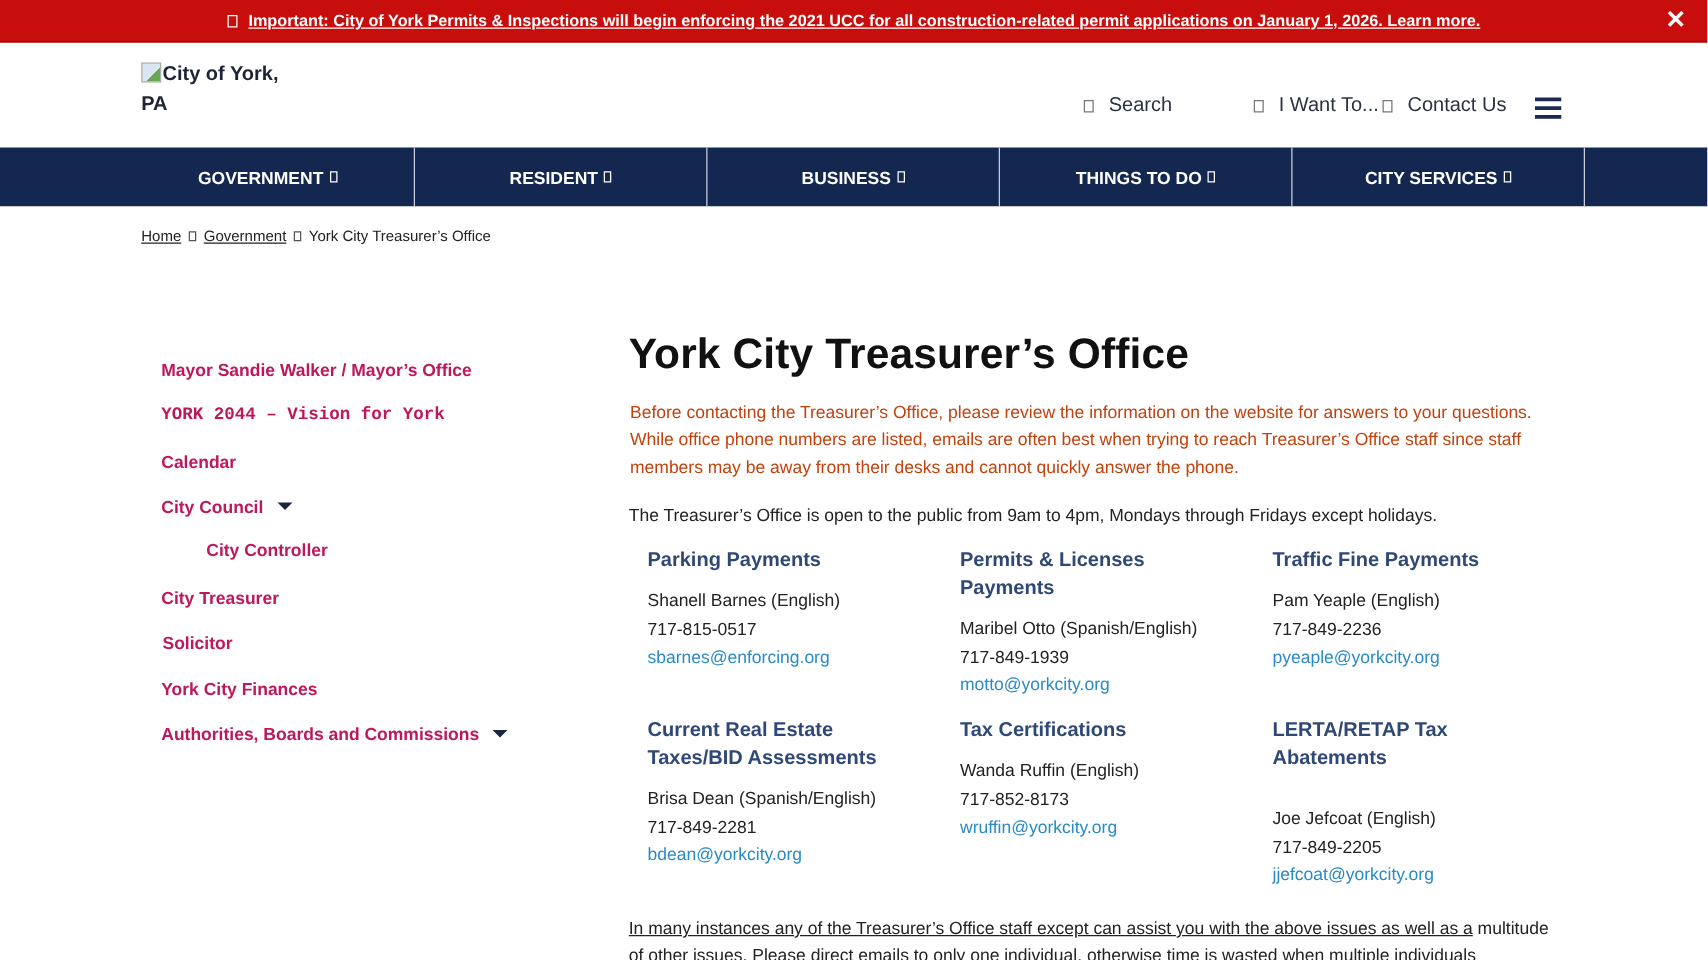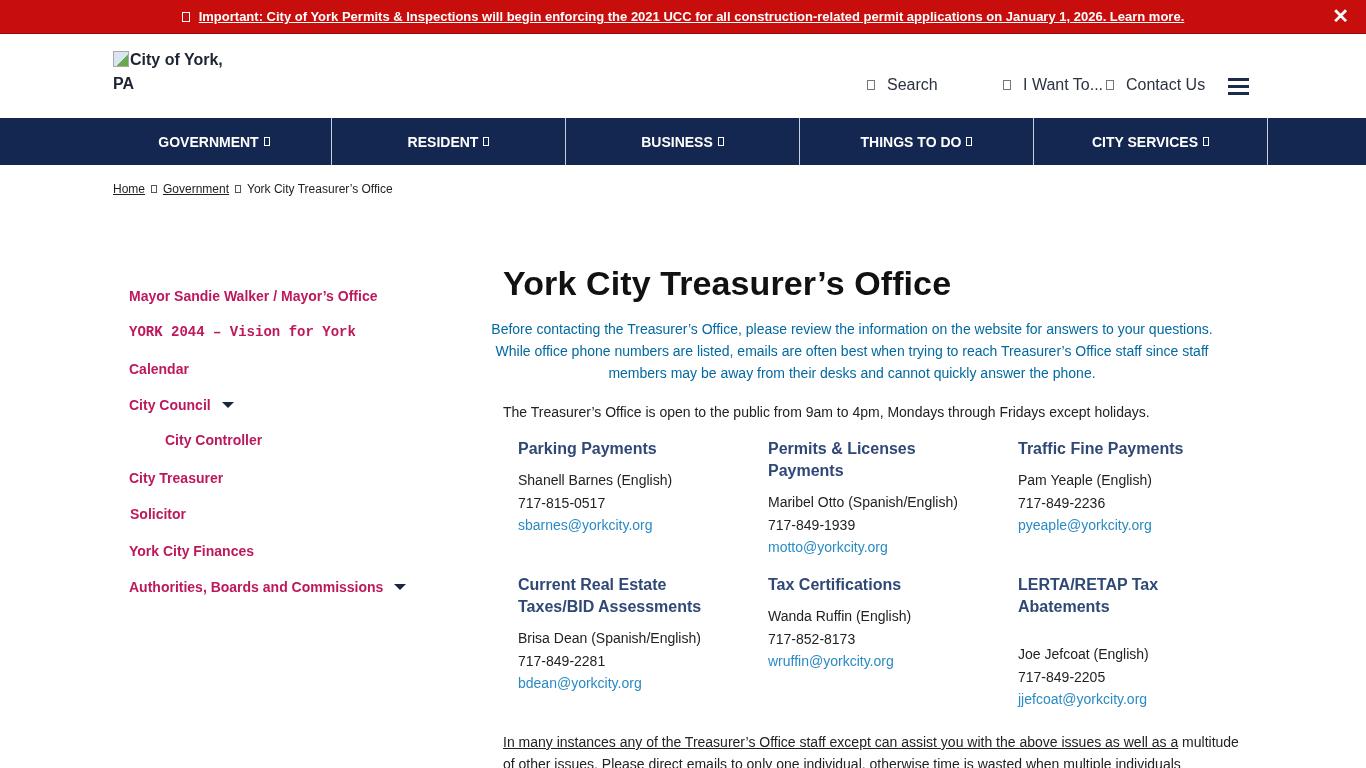--- a/index.html
+++ b/index.html
@@ -30,21 +30,21 @@
   .breadcrumb { position: absolute; left: 113px; top: 182px; font-size: 12px; color: #222; display: flex; align-items: center; }
   .breadcrumb a { color: #222; text-decoration: underline; }
   .breadcrumb .sep { display: inline-block; width: 6px; height: 8px; border: 1px solid #555; margin: 0 6px; }
 
   
   .sidebar-item { position: absolute; left: 129px; font-size: 14px; font-weight: bold; color: #be185d; cursor: pointer; display: flex; align-items: center; }
   .sidebar-item .tri { width: 0; height: 0; border-left: 6px solid transparent; border-right: 6px solid transparent; border-top: 6px solid #1a2540; margin-left: 11px; }
 
   
   .page-title { position: absolute; left: 503px; top: 264px; font-size: 34px; font-weight: bold; color: #111; letter-spacing: 0.1px; }
-  .intro { position: absolute; left: 482px; top: 318px; width: 740px; font-size: 14px; line-height: 22px; color: #0369a1; text-align: center; }
+  .intro { position: absolute; left: 504px; top: 318px; width: 740px; font-size: 14px; line-height: 22px; color: #c2410c; }
   .hours { position: absolute; left: 503px; top: 401px; font-size: 14px; line-height: 22px; color: #222; }
 
   .contact { position: absolute; width: 230px; }
   .contact .ct-title { font-size: 16px; font-weight: bold; color: #2f4876; line-height: 22px; }
   .contact .ct-line { font-size: 14px; color: #222; line-height: 22.5px; }
   .contact .ct-email { font-size: 14px; color: #2a8ac4; line-height: 22.5px; cursor: pointer; }
 
   .bottom-text { position: absolute; left: 503px; top: 731px; width: 745px; font-size: 14px; line-height: 22px; color: #222; }
   .bottom-text .u { text-decoration: underline; }
 </style>
@@ -140,21 +140,21 @@
   </div>
 
 <h1 class="page-title">York City Treasurer’s Office</h1>
 <p class="intro">Before contacting the Treasurer’s Office, please review the information on the website for answers to your questions. While office phone numbers are listed, emails are often best when trying to reach Treasurer’s Office staff since staff members may be away from their desks and cannot quickly answer the phone.</p>
 <p class="hours">The Treasurer’s Office is open to the public from 9am to 4pm, Mondays through Fridays except holidays.</p>
 
 <div class="contact" style="left:518px;top:438px;">
   <div class="ct-title" style="margin-bottom:9px;">Parking Payments</div>
   <div class="ct-line">Shanell Barnes (English)</div>
   <div class="ct-line">717-815-0517</div>
-  <a class="ct-email">sbarnes@yorkcity.org</a>
+  <a class="ct-email">sbarnes@enforcing.org</a>
 </div>
 <div class="contact" style="left:768px;top:438px;width:200px;">
   <div class="ct-title" style="margin-bottom:9px;">Permits &amp; Licenses Payments</div>
   <div class="ct-line">Maribel Otto (Spanish/English)</div>
   <div class="ct-line">717-849-1939</div>
   <a class="ct-email">motto@yorkcity.org</a>
 </div>
 <div class="contact" style="left:1018px;top:438px;">
   <div class="ct-title" style="margin-bottom:9px;">Traffic Fine Payments</div>
   <div class="ct-line">Pam Yeaple (English)</div>

